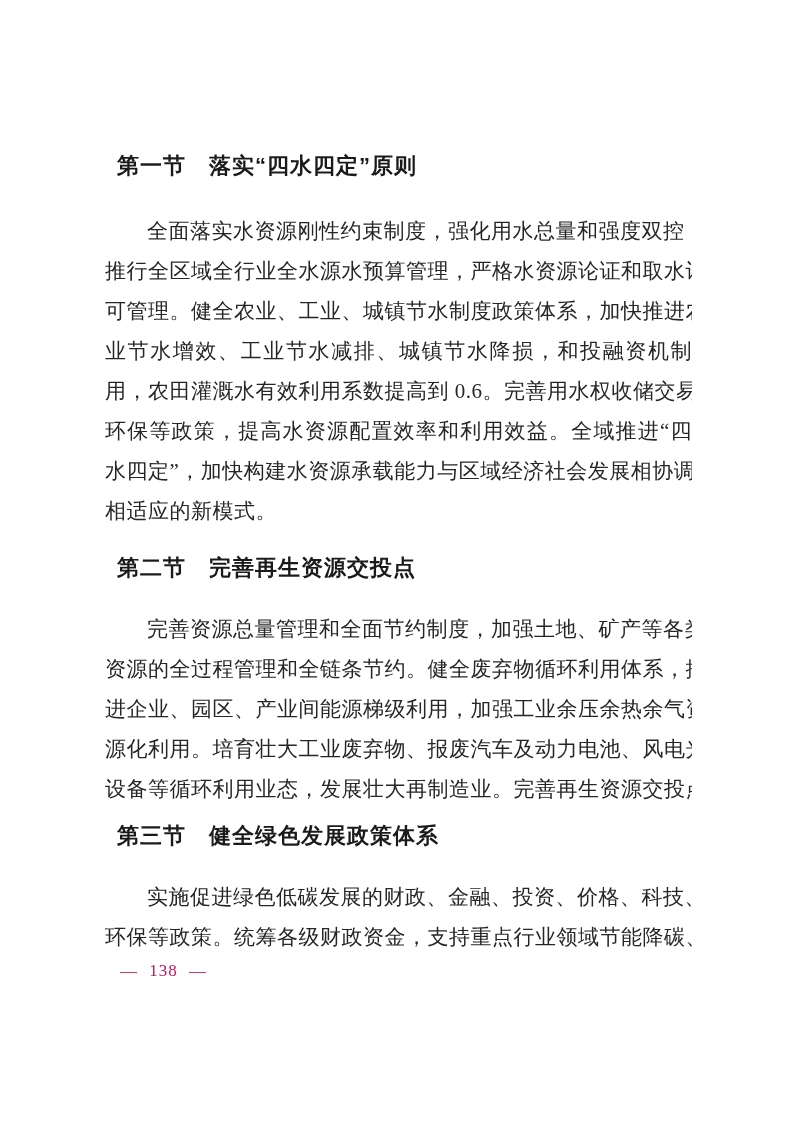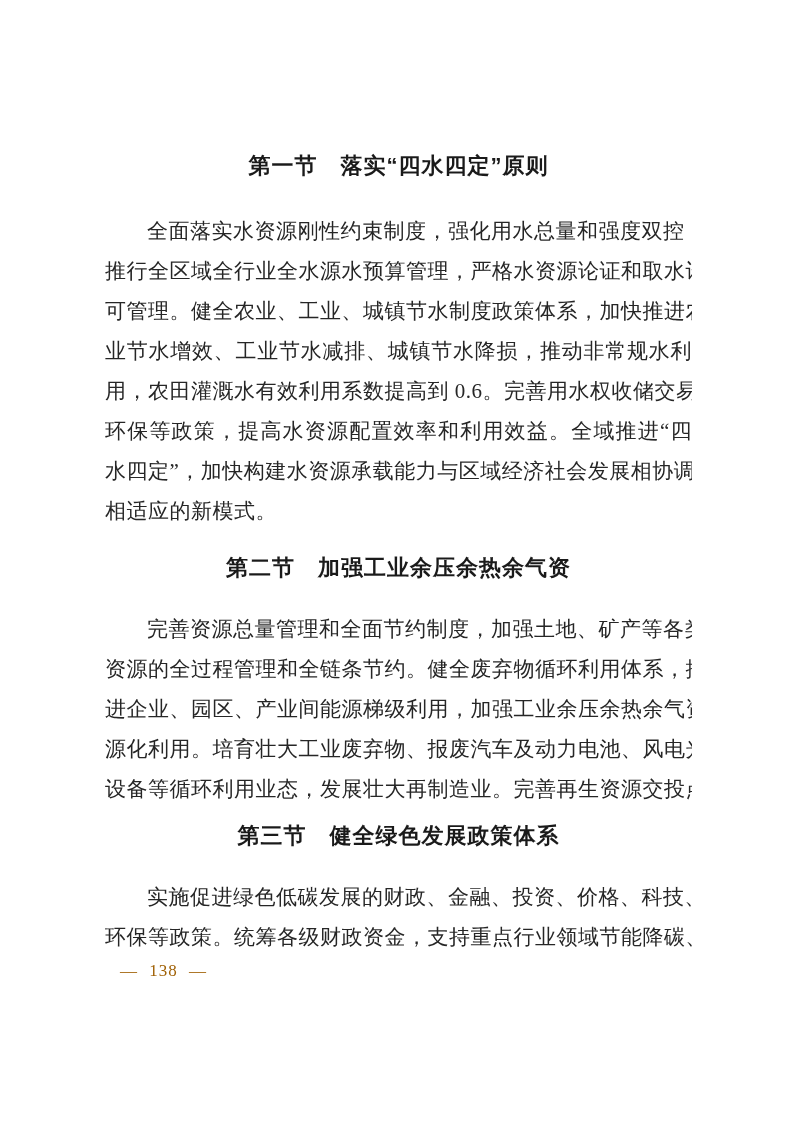--- a/index.html
+++ b/index.html
@@ -21,21 +21,21 @@
     left: 105px;
     top: 0;
     width: 587px;
   }
   .sec-heading {
     margin: 12px;
     font-family: "Liberation Sans", sans-serif;
     font-weight: bold;
     font-size: 22px;
     line-height: 26px;
-    text-align: center;
+    text-align: left;
     color: #1a1a1a;
     letter-spacing: 1px;
     white-space: pre;
   }
   .heading-1 { margin-top: 153px; }
   .heading-2 { margin-top: 24px; }
   .heading-3 { margin-top: 14px; }
   .para {
     margin-top: 32px;
   }
@@ -56,45 +56,45 @@
     text-align: left;
     text-align-last: left;
   }
   .footer {
     margin-top: 4px;
     padding-left: 15px;
     font-size: 17px;
     line-height: 20px;
     letter-spacing: 1px;
     word-spacing: 6px;
-    color: #a16207;
+    color: #be185d;
   }
 </style>
 </head>
 <body>
 
 <div class="page">
   <div class="content">
 
     <section>
       <h2 class="sec-heading heading-1">第一节　落实“四水四定”原则</h2>
       <div class="para para-1">
         <div class="line indent">全面落实水资源刚性约束制度，强化用水总量和强度双控，</div>
         <div class="line">推行全区域全行业全水源水预算管理，严格水资源论证和取水许</div>
         <div class="line">可管理。健全农业、工业、城镇节水制度政策体系，加快推进农</div>
-        <div class="line">业节水增效、工业节水减排、城镇节水降损，推动非常规水利</div>
+        <div class="line">业节水增效、工业节水减排、城镇节水降损，和投融资机制</div>
         <div class="line">用，农田灌溉水有效利用系数提高到 0.6。完善用水权收储交易</div>
         <div class="line">环保等政策，提高水资源配置效率和利用效益。全域推进“四</div>
         <div class="line">水四定”，加快构建水资源承载能力与区域经济社会发展相协调、</div>
         <div class="line last">相适应的新模式。</div>
       </div>
     </section>
 
     <section>
-      <h2 class="sec-heading heading-2">第二节　加强工业余压余热余气资</h2>
+      <h2 class="sec-heading heading-2">第二节　完善再生资源交投点</h2>
       <div class="para para-2">
         <div class="line indent">完善资源总量管理和全面节约制度，加强土地、矿产等各类</div>
         <div class="line">资源的全过程管理和全链条节约。健全废弃物循环利用体系，推</div>
         <div class="line">进企业、园区、产业间能源梯级利用，加强工业余压余热余气资</div>
         <div class="line">源化利用。培育壮大工业废弃物、报废汽车及动力电池、风电光伏</div>
         <div class="line">设备等循环利用业态，发展壮大再制造业。完善再生资源交投点、</div>
       </div>
     </section>
 
     <section>

